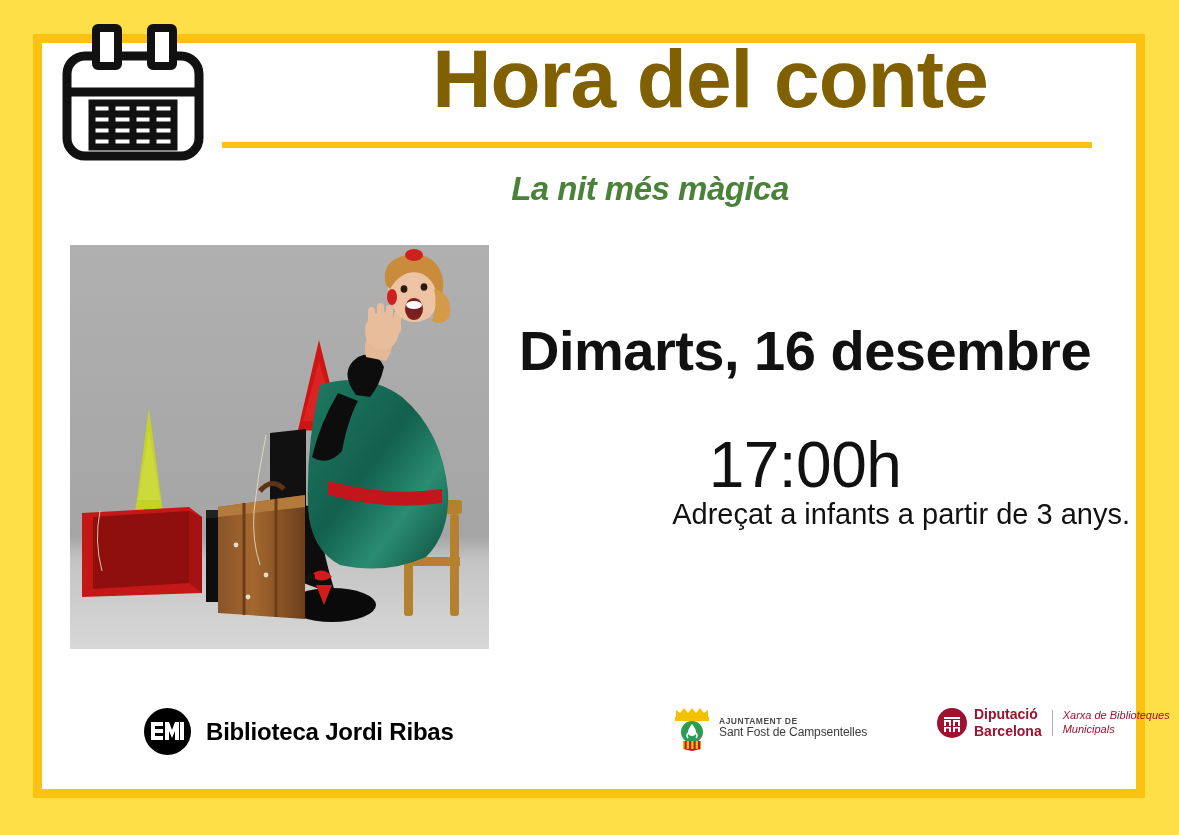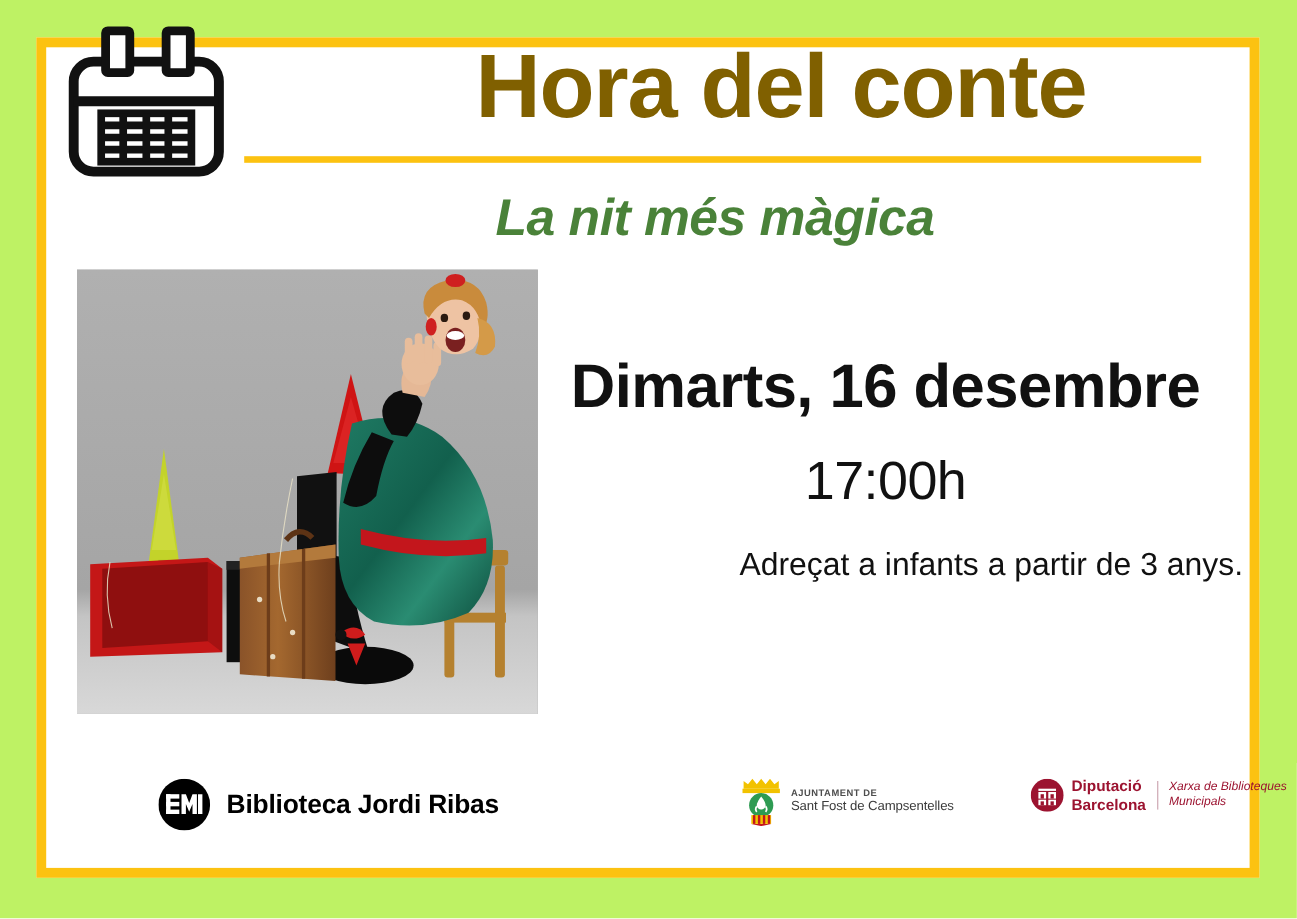--- a/index.html
+++ b/index.html
@@ -5,21 +5,21 @@
   * { margin:0; padding:0; box-sizing:border-box; }
   html, body {
     width:1179px; height:835px;
     background:#ffffff;
     font-family:"Liberation Sans", sans-serif;
     overflow:hidden;
   }
   .poster {
     position:relative;
     width:1179px; height:835px;
-    background:#bef264;
+    background:#fde047;
     padding-left:35px;
   }
   
   .frame {
     position:absolute;
     left:33px; top:34px;
     width:1112px; height:764px;
     border:9px solid #FCC211;
     background:#ffffff;
   }
@@ -45,21 +45,21 @@
     position:absolute;
     left:222px; top:142px;
     width:870px; height:6px;
     background:#FCC211;
   }
   .subtitle {
     position:absolute;
     left:200px; top:170px;
     width:900px;
     text-align:center;
-    font-size:47px;
+    font-size:33px;
     font-weight:bold;
     font-style:italic;
     color:#4a8239;
     letter-spacing:-0.5px;
   }
   
   .photo {
     position:absolute;
     left:70px; top:245px;
     width:419px; height:404px;
@@ -74,24 +74,24 @@
     width:630px;
     text-align:center;
     font-size:56px;
     color:#111111;
     line-height:1.12;
     letter-spacing:-0.5px;
     font-weight:bold;
   }
   .time-line {
     position:absolute;
-    left:490px; top:410px;
+    left:490px; top:428px;
     width:630px;
     text-align:center;
-    font-size:49px;
+    font-size:64px;
     color:#111111;
     letter-spacing:-0.5px;
   }
   .note {
     position:absolute;
     left:480px; top:494px;
     width:650px;
     text-align:right;
     font-size:29px;
     color:#111111;

